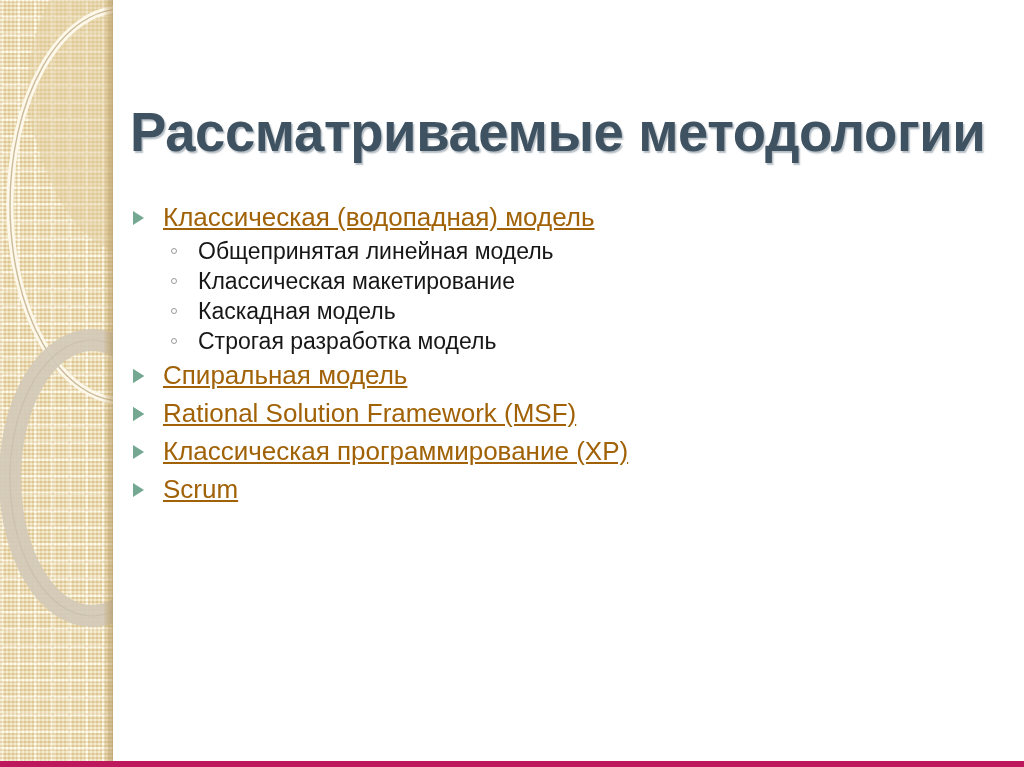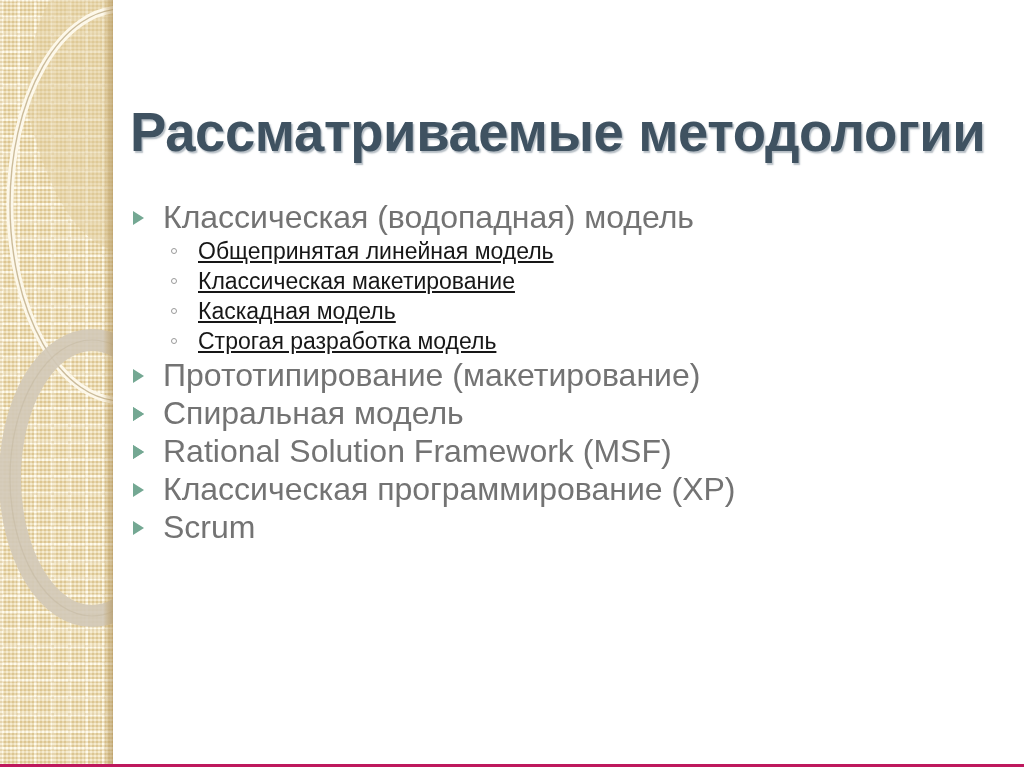--- a/index.html
+++ b/index.html
@@ -13,21 +13,21 @@
     font-family: "Liberation Sans", "DejaVu Sans", sans-serif;
     overflow: hidden;
   }
 
   #slide {
     position: relative;
     width: 1024px;
     height: 767px;
     background: #ffffff;
     box-sizing: border-box;
-    border-bottom: 3px solid #be185d;
+    border-bottom: 6px solid #be185d;
     overflow: hidden;
   }
 
   
   #sidebar {
     position: absolute;
     left: 0;
     top: 0;
     width: 113px;
     height: 767px;
@@ -98,44 +98,44 @@
   #bullets {
     position: absolute;
     left: 130px;
     top: 198px;
     width: 880px;
   }
 
   .lvl1 {
     position: relative;
     padding-left: 33px;
-    font-size: 32px;
+    font-size: 26px;
     line-height: 38px;
-    color: #737373;
+    color: #a16207;
     white-space: nowrap;
+    text-decoration: underline;
   }
   .lvl1 > .marker-arrow {
     position: absolute;
     left: 3px;
     top: 13px;
     width: 0;
     height: 0;
     border-top: 7px solid transparent;
     border-bottom: 7px solid transparent;
     border-left: 11px solid #74a893;
   }
 
   .lvl2 {
     position: relative;
     padding-left: 68px;
     font-size: 23px;
     line-height: 30px;
     color: #171717;
     white-space: nowrap;
-    text-decoration: underline;
   }
   .lvl2 > .marker-circle {
     position: absolute;
     left: 41px;
     top: 12px;
     width: 6px;
     height: 6px;
     border: 1.5px solid #9a9a9a;
     border-radius: 50%;
     box-sizing: border-box;
@@ -186,24 +186,20 @@
       <div class="lvl2">
         <span class="marker-circle"></span>
         <span>Каскадная модель</span>
       </div>
       <div class="lvl2">
         <span class="marker-circle"></span>
         <span>Строгая разработка модель</span>
       </div>
     </div>
 
-    <div class="lvl1">
-      <span class="marker-arrow"></span>
-      <span>Прототипирование (макетирование)</span>
-    </div>
 
 
     <div class="lvl1">
       <span class="marker-arrow"></span>
     </div>
 
     <div class="lvl1">
       <span class="marker-arrow"></span>
       <span>Спиральная модель</span>
     </div>

